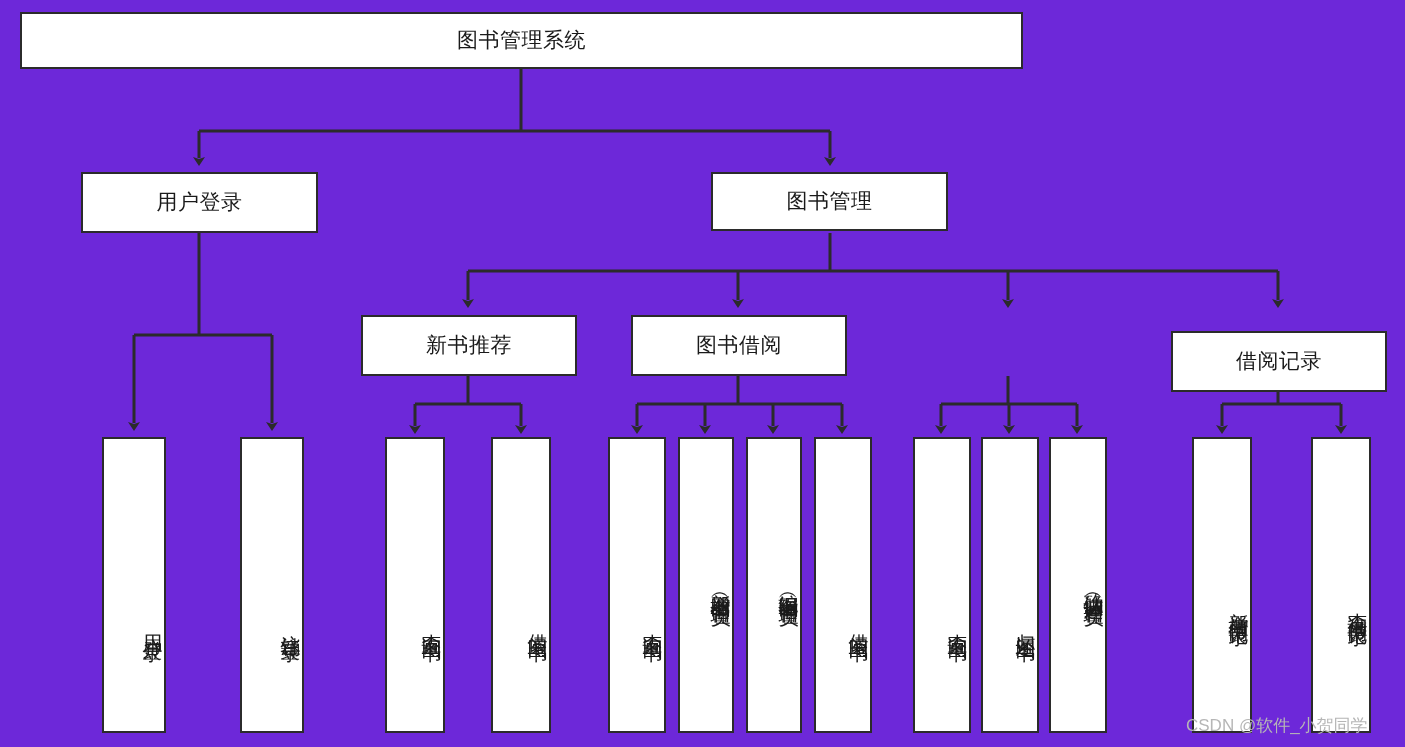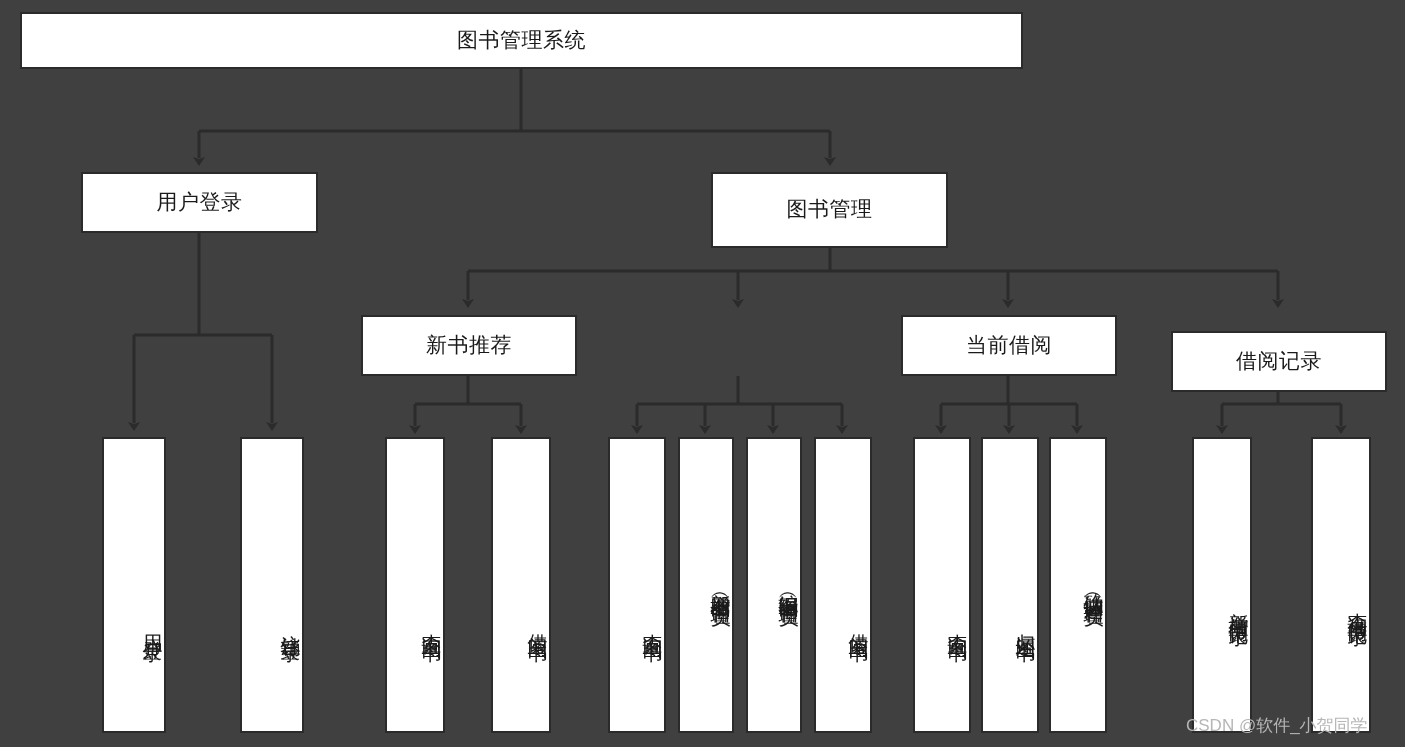--- a/index.html
+++ b/index.html
@@ -8,21 +8,21 @@
     padding: 0;
     background: #ffffff;
   }
   body {
     font-family: "DejaVu Sans", "Liberation Sans", sans-serif;
   }
   #canvas {
     position: relative;
     width: 1405px;
     height: 747px;
-    background: #404040;
+    background: #6d28d9;
     overflow: hidden;
     text-align: center;
   }
   #edges {
     position: absolute;
     left: 0;
     top: 0;
     width: 1405px;
     height: 747px;
   }
@@ -126,29 +126,29 @@
     </g>
   </svg>
 
   <div class="node h-node" style="left:20px; top:12px; width:1003px; height:57px;">
     <span>图书管理系统</span>
   </div>
 
   <div class="node h-node" style="left:81px; top:172px; width:237px; height:61px;">
     <span>用户登录</span>
   </div>
-  <div class="node h-node" style="left:711px; top:172px; width:237px; height:76px;">
+  <div class="node h-node" style="left:711px; top:172px; width:237px; height:59px;">
     <span>图书管理</span>
   </div>
 
   <div class="node h-node" style="left:361px; top:315px; width:216px; height:61px;">
     <span>新书推荐</span>
   </div>
-  <div class="node h-node" style="left:901px; top:315px; width:216px; height:61px;">
-    <span>当前借阅</span>
+  <div class="node h-node" style="left:631px; top:315px; width:216px; height:61px;">
+    <span>图书借阅</span>
   </div>
   <div class="node h-node" style="left:1171px; top:331px; width:216px; height:61px;">
     <span>借阅记录</span>
   </div>
 
   <div class="node v-node" style="left:102px; top:437px; width:64px; height:296px; padding-top:80px;">
     <span>用户登录</span>
   </div>
   <div class="node v-node" style="left:240px; top:437px; width:64px; height:296px; padding-top:80px;">
     <span>注销登录</span>

